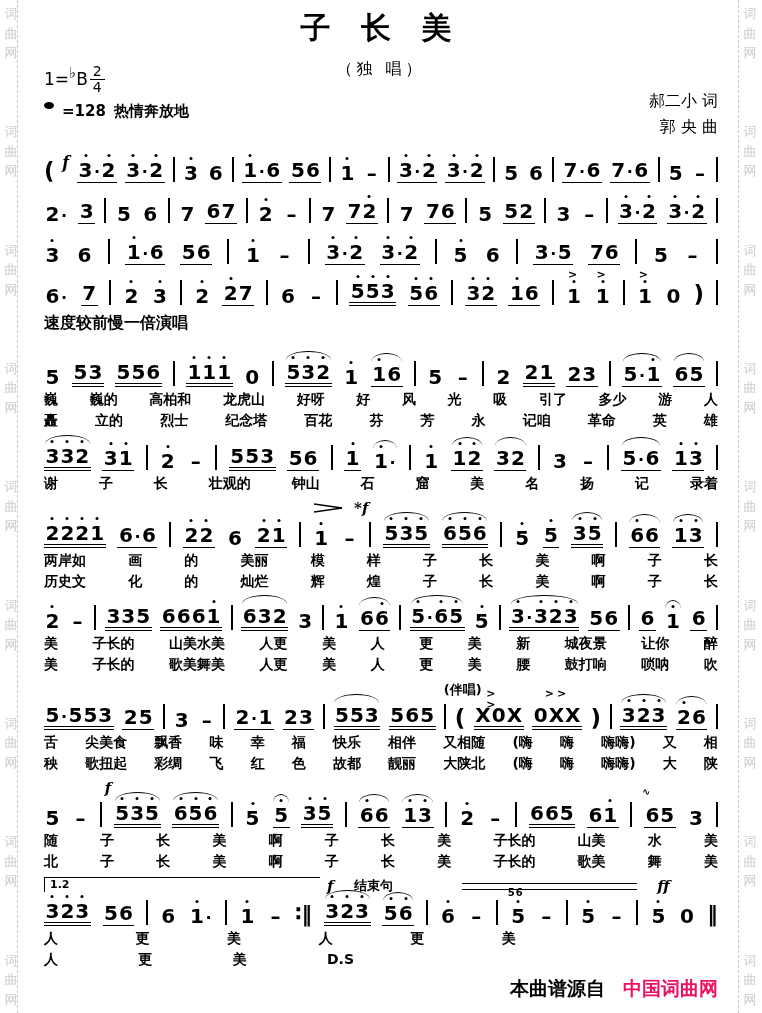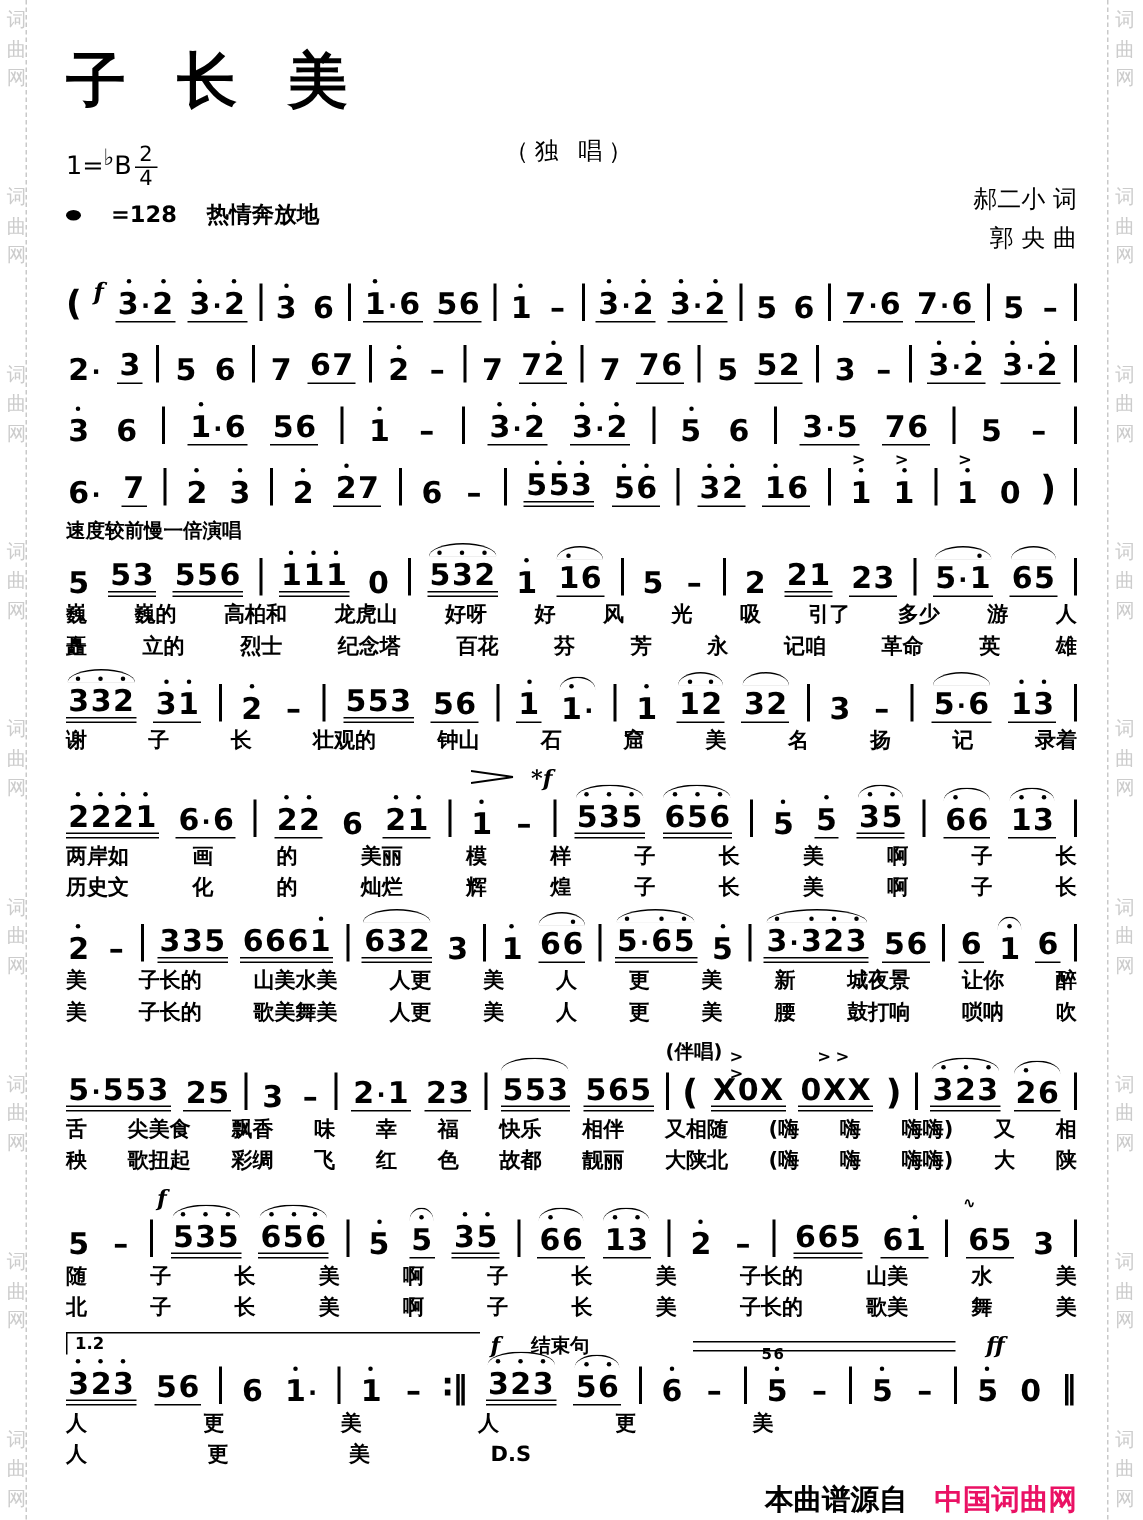--- a/index.html
+++ b/index.html
@@ -8,35 +8,35 @@
     font-family:"DejaVu Sans",sans-serif;overflow:hidden;
   }
   
   .wm-col{position:absolute;top:4px;bottom:4px;width:18px;display:flex;flex-direction:column;
     justify-content:space-between;z-index:1;}
   .wm-col.left{left:2px;} .wm-col.right{right:3px;}
   .wm-group{display:flex;flex-direction:column;align-items:center;font-size:13px;line-height:1.5;}
   .dash-line{position:absolute;top:0;bottom:0;border-left:1px dashed #c9c9c9;}
   
   .content{position:absolute;left:44px;right:44px;top:8px;z-index:2;}
-  .hdr-title{font-size:40px;font-weight:bold;letter-spacing:10px;margin-top:18px;}
+  .hdr-title{text-align:center;font-size:30px;font-weight:bold;letter-spacing:10px;}
   .hdr-sub{text-align:center;font-size:16px;margin-top:10px;letter-spacing:4px;}
   .hdr-meta{display:flex;justify-content:space-between;align-items:flex-start;margin-top:-26px;}
   .keyblock{font-size:16px;line-height:1.2;margin-top:10px;}
   .keyline{display:flex;align-items:center;font-size:17px;}
   .flat{font-size:15px;position:relative;top:-6px;}
   .frac{display:inline-flex;flex-direction:column;align-items:center;margin-left:2px;font-size:14px;line-height:1.05;}
   .frac .num{border-bottom:1px solid #000;padding:0 3px;}
-  .tempoline{display:flex;align-items:center;gap:20px;margin-top:8px;font-size:15px;font-weight:bold;}
+  .tempoline{display:flex;gap:8px;margin-top:8px;font-size:15px;font-weight:bold;}
   .notehead{width:10px;height:7px;background:#000;border-radius:50%;display:inline-block;}
   .credits{text-align:right;font-size:16px;line-height:1.6;margin-top:34px;}
   
   .systems{margin-top:10px;}
   .system{margin-bottom:7px;position:relative;}
-  .sys-label{font-weight:bold;font-size:13px;margin:2px 0 1px;}
+  .sys-label{font-weight:bold;font-size:16px;margin:2px 0 19px;}
   .marks-row{position:relative;height:15px;}
   .mark{position:absolute;top:0;font-size:13px;font-weight:bold;white-space:nowrap;}
   .mark.dyn{font-family:"DejaVu Serif",serif;font-style:italic;font-size:15px;font-weight:bold;}
   .mark.volta{border-top:1.5px solid #000;border-left:1.5px solid #000;padding:0 0 2px 5px;font-size:11px;font-weight:bold;height:12px;}
   .mark.cresc{height:5px;border-top:1.5px solid #000;border-bottom:1.5px solid #000;top:6px;}
   .mark.hairpin{top:2px;}
   .music-row{display:flex;align-items:flex-end;justify-content:space-between;height:34px;position:relative;}
   .tok{position:relative;display:inline-flex;align-items:flex-end;font-weight:bold;font-size:20px;line-height:1;padding:0 1px;}
   .tok.u1{border-bottom:1.5px solid #000;padding-bottom:2px;}
   .tok.u2{border-bottom:4px double #000;padding-bottom:1px;}

